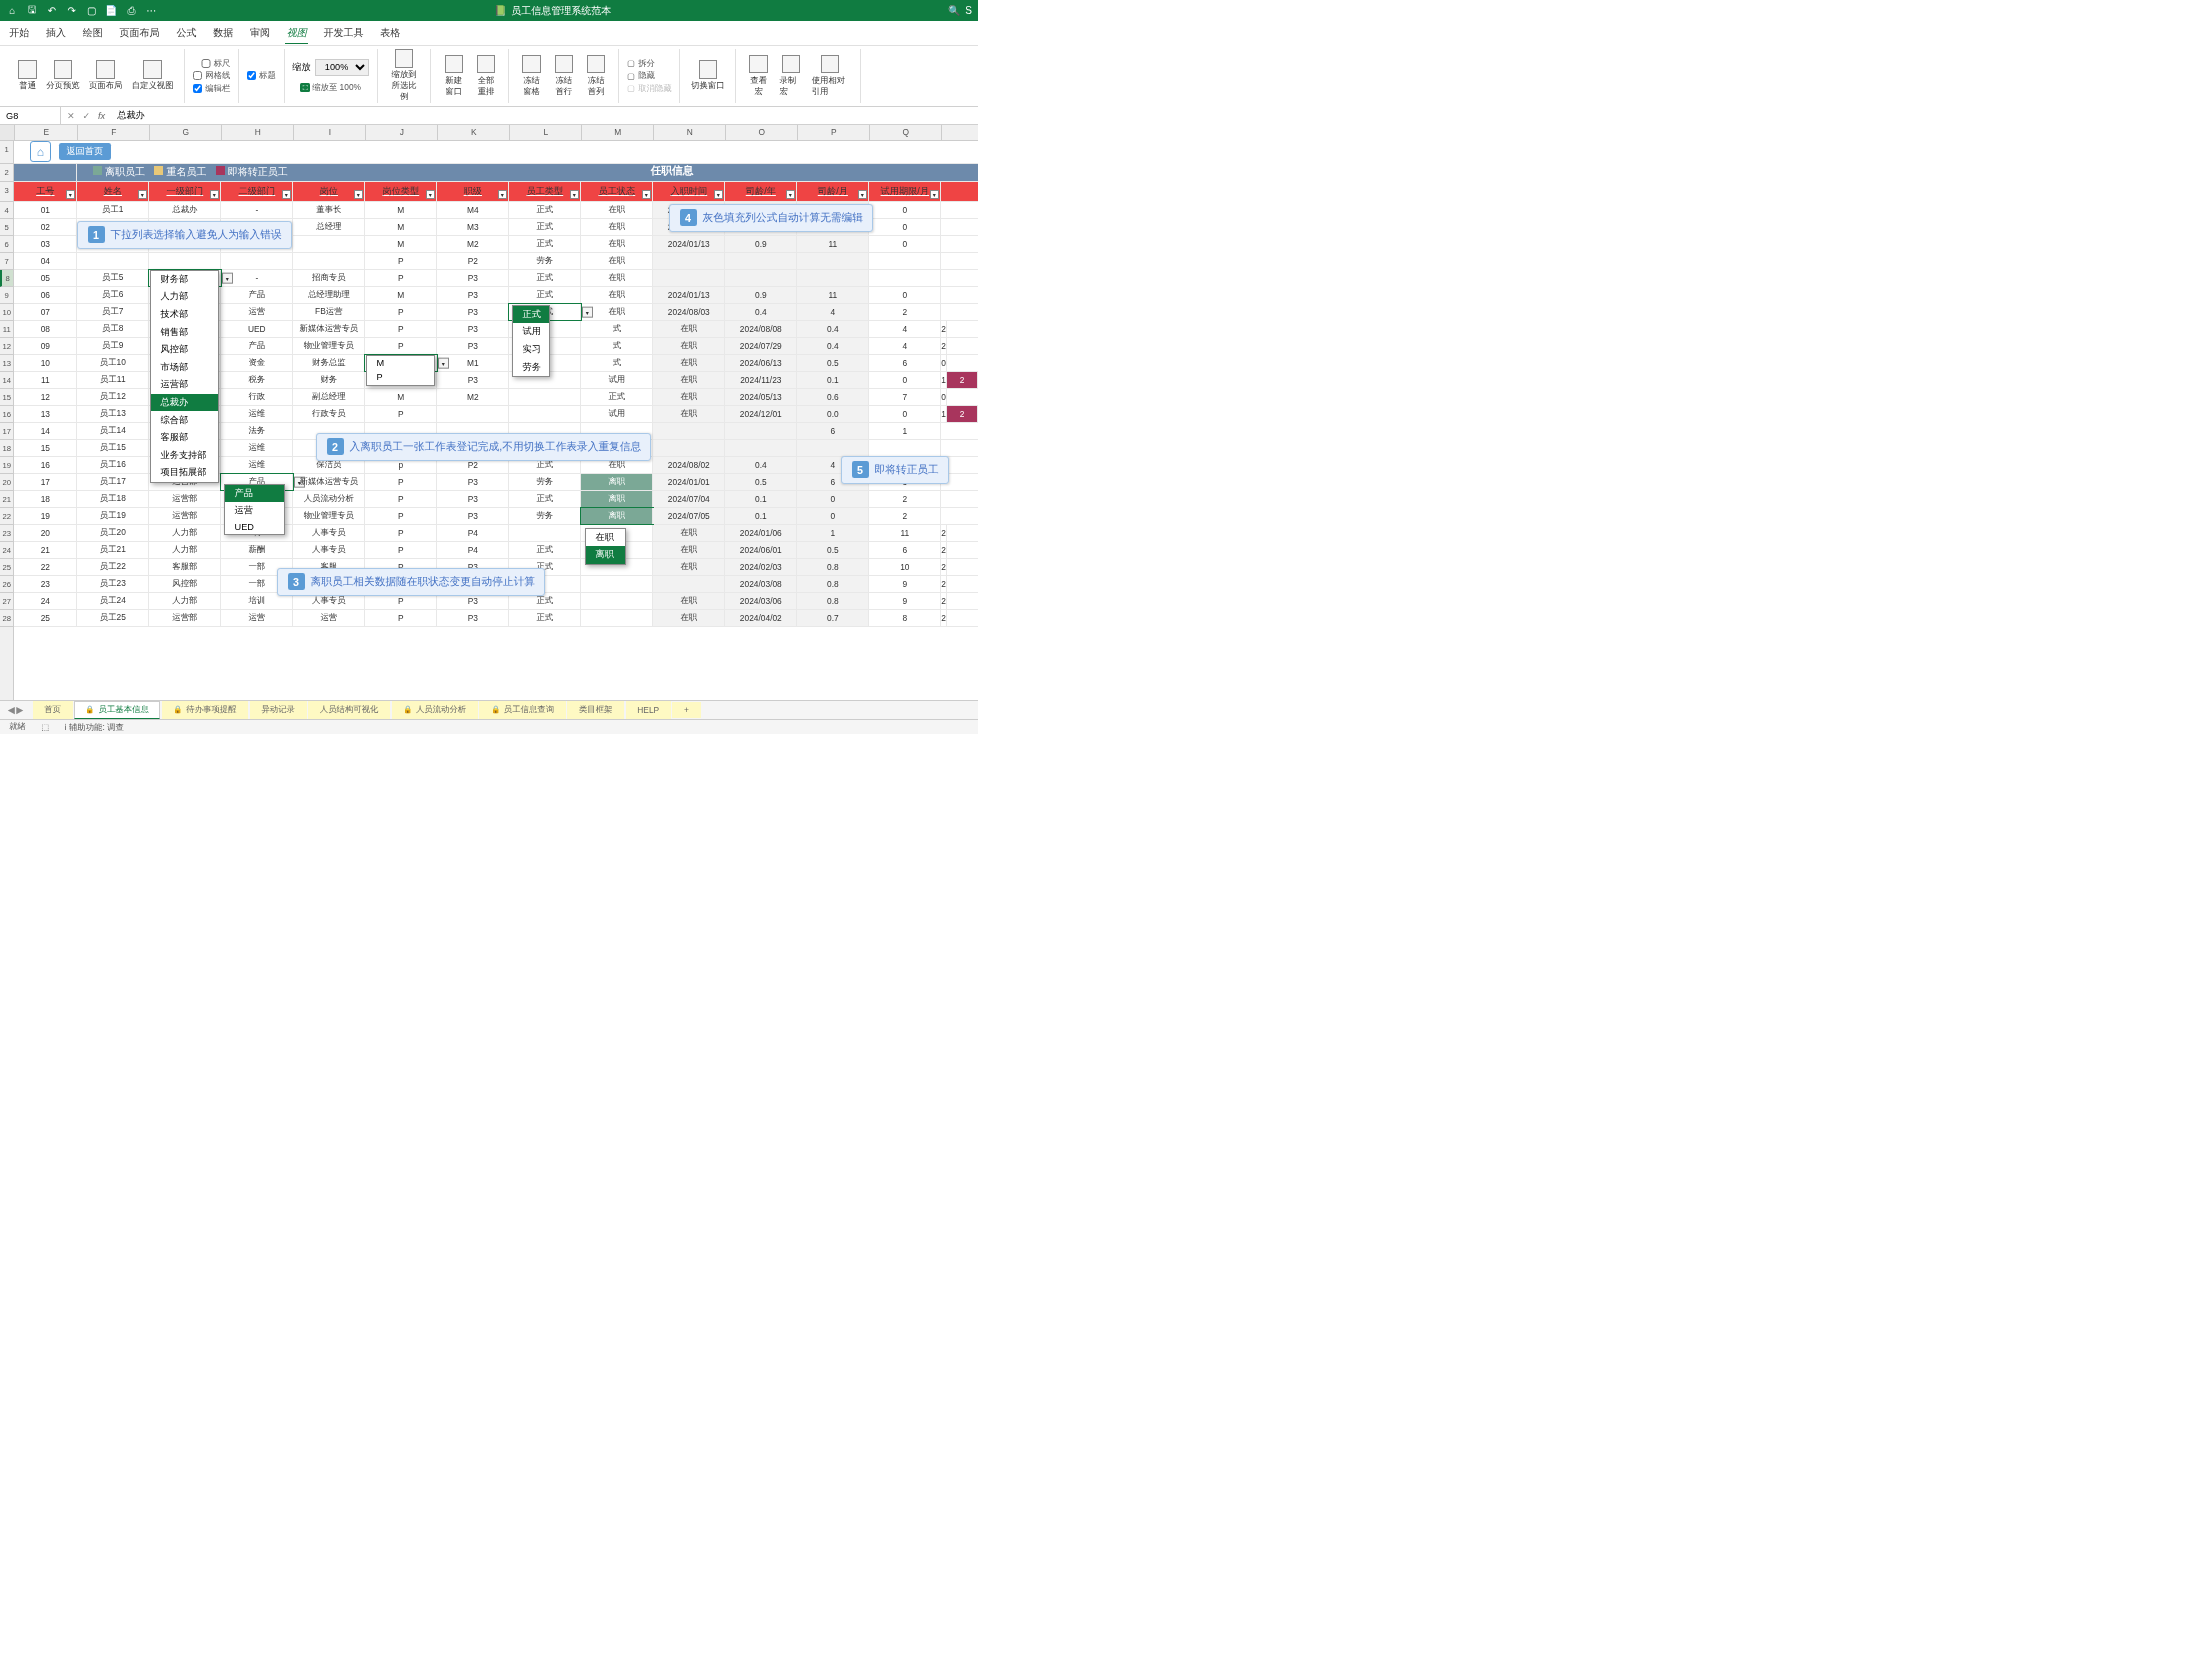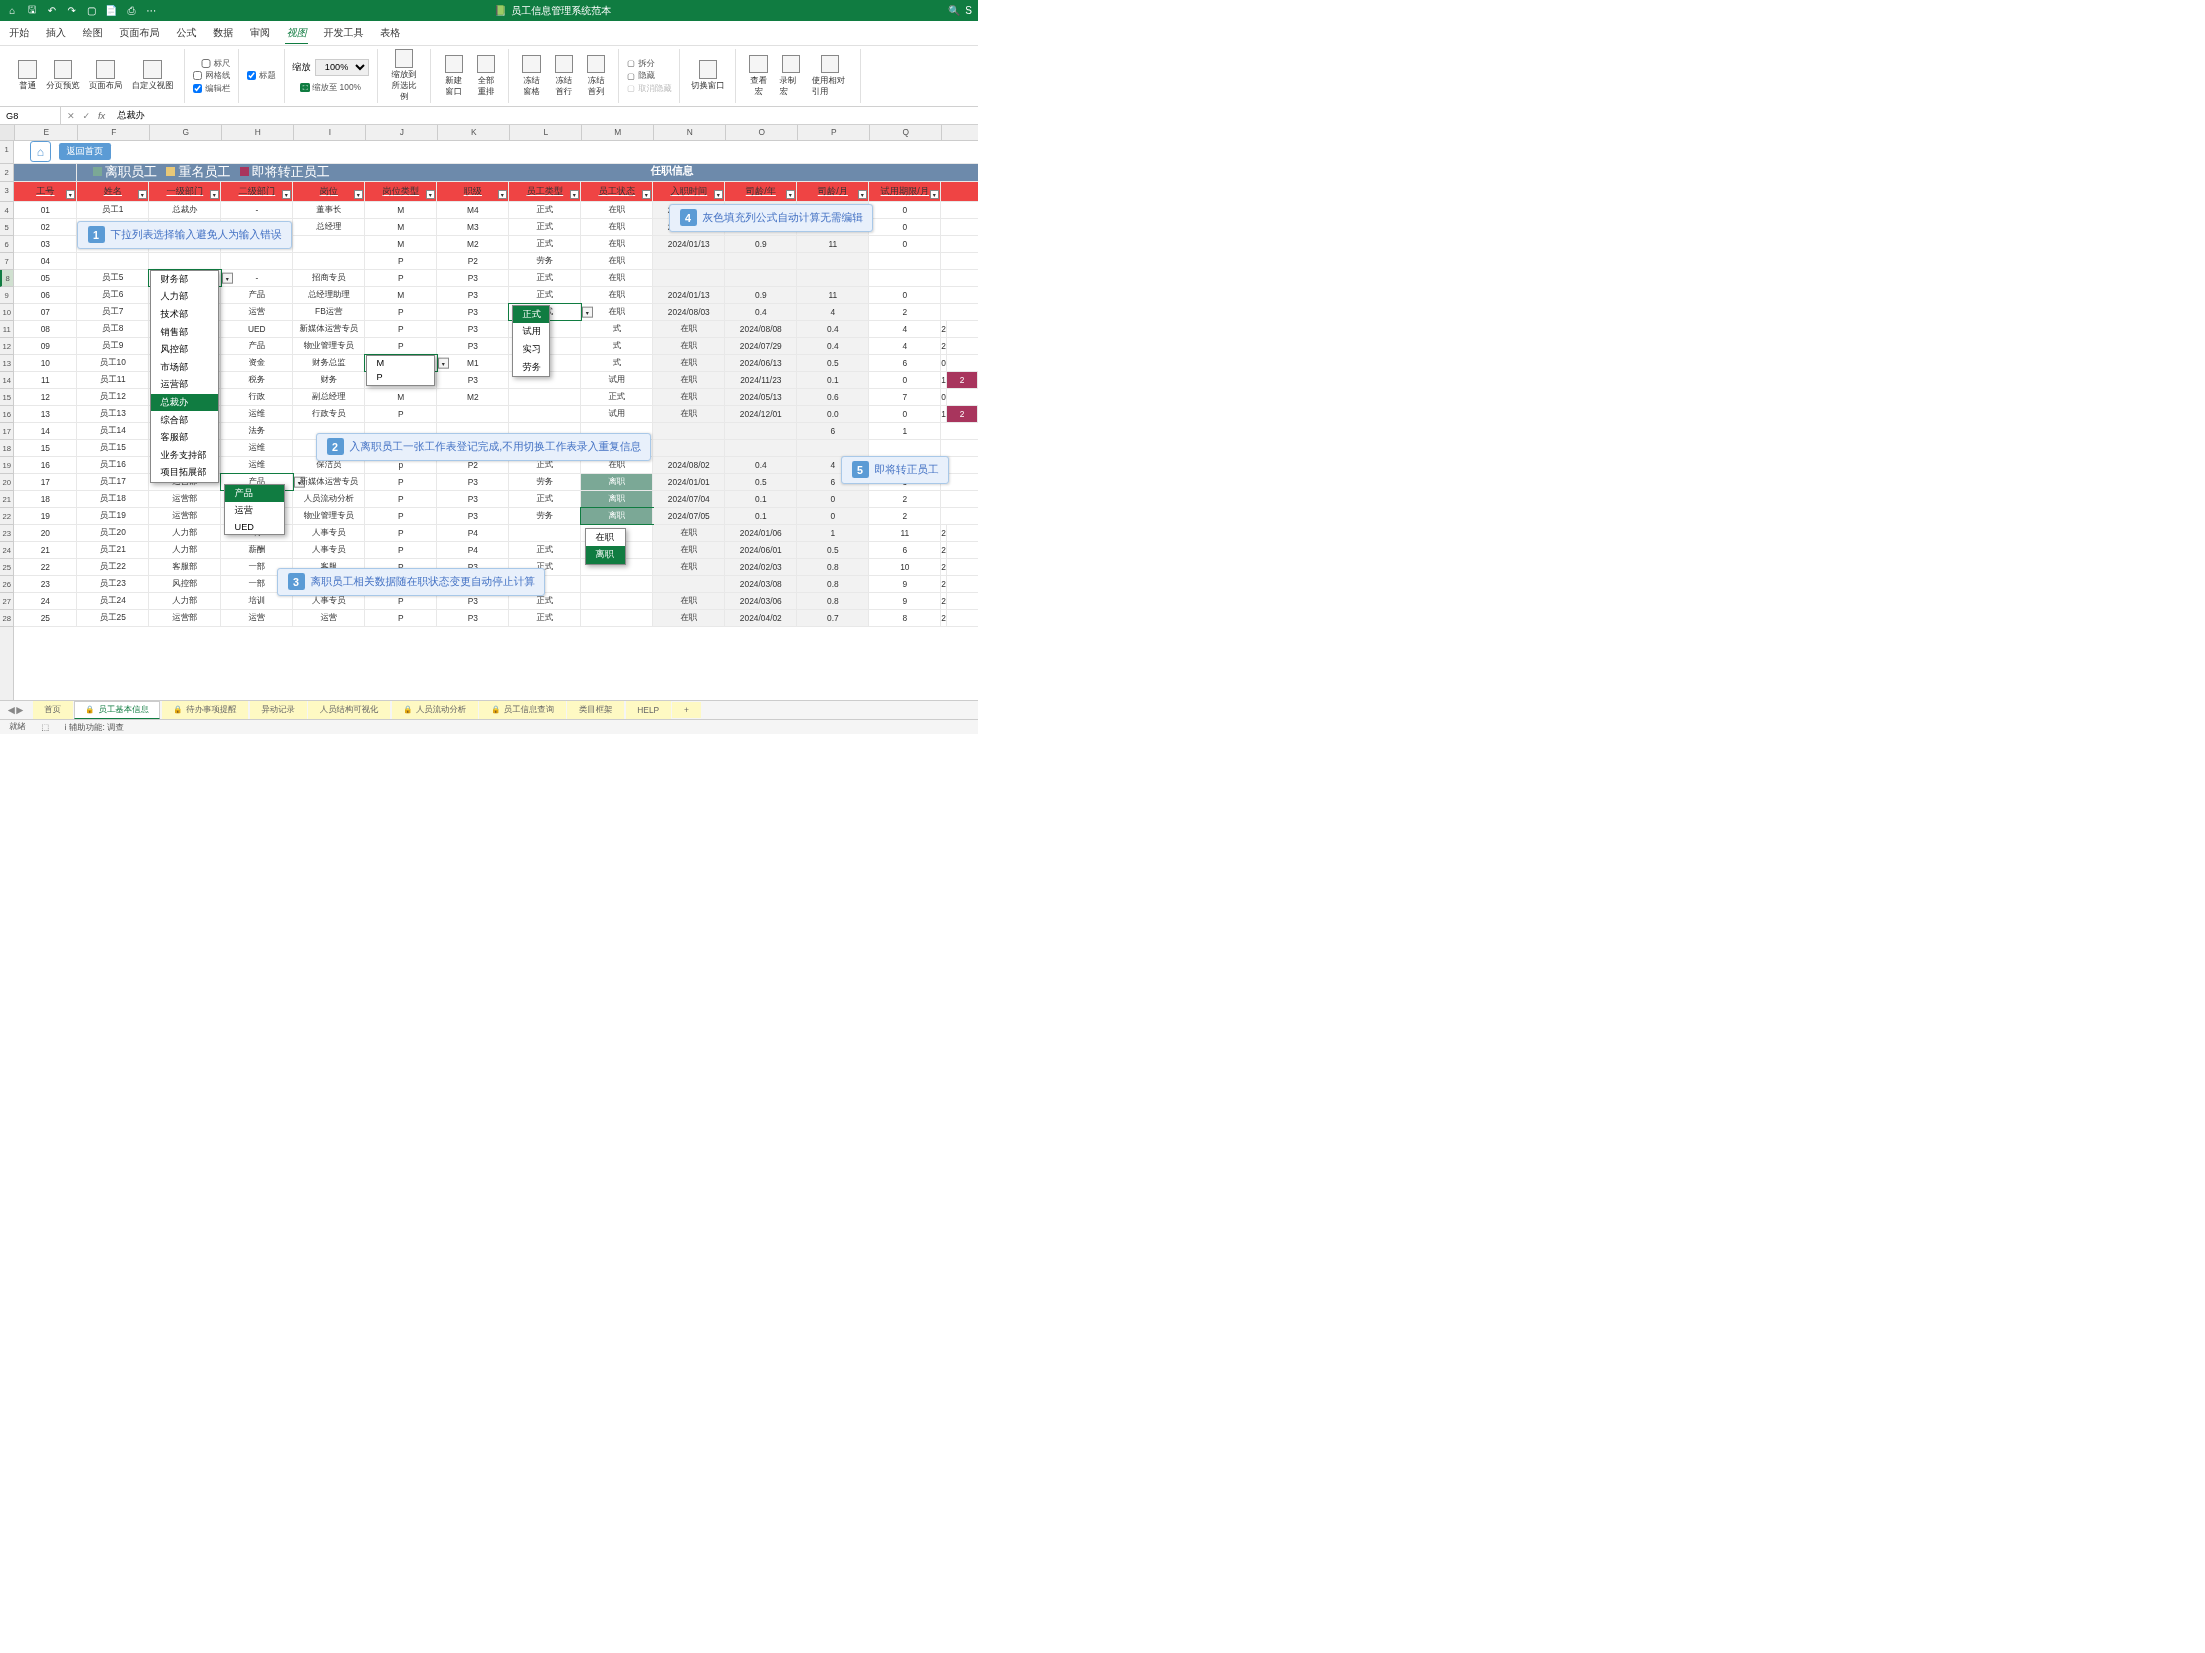--- a/index.html
+++ b/index.html
@@ -49,21 +49,21 @@
 .grid { flex: 1; position: relative; }
 .row { display: flex; height: 17px; border-bottom: 0.8px solid #e8e8e8; }
 .row.tall { height: 23px; }
 .cell { border-right: 0.8px solid #e8e8e8; display: flex; align-items: center; justify-content: center; font-size: 8.4px; color: #333; position: relative; overflow: visible; }
 .cell.gray { background: #f2f2f2; }
 .cell.red { background: #a8355d; color: #fff; }
 .cell.teal { background: #7ba896; color: #fff; }
 
 
 .banner-row { background: #6d8aab; color: #fff; }
-.legend { display: flex; gap: 9.2px; align-items: center; padding-left: 15.3px; font-size: 13px; }
+.legend { display: flex; gap: 9.2px; align-items: center; padding-left: 15.3px; font-size: 10px; }
 .legend-box { width: 9.2px; height: 9.2px; display: inline-block; margin-right: 3.1px; }
 .banner-title { font-size: 10.7px; font-weight: bold; text-align: center; }
 
 
 .thdr-row { background: #ef4444; color: #fff; text-decoration: underline; }
 .thdr { display: flex; align-items: center; justify-content: center; position: relative; font-size: 9.2px; }
 .filter-btn { position: absolute; right: 1.5px; bottom: 1.5px; width: 9.2px; height: 9.2px; background: #fff; border: 0.8px solid #888; font-size: 6.1px; line-height: 7.7px; text-align: center; color: #333; }
 
 
 .home-btn-area { display: flex; align-items: center; gap: 7.7px; padding-left: 15.3px; }

